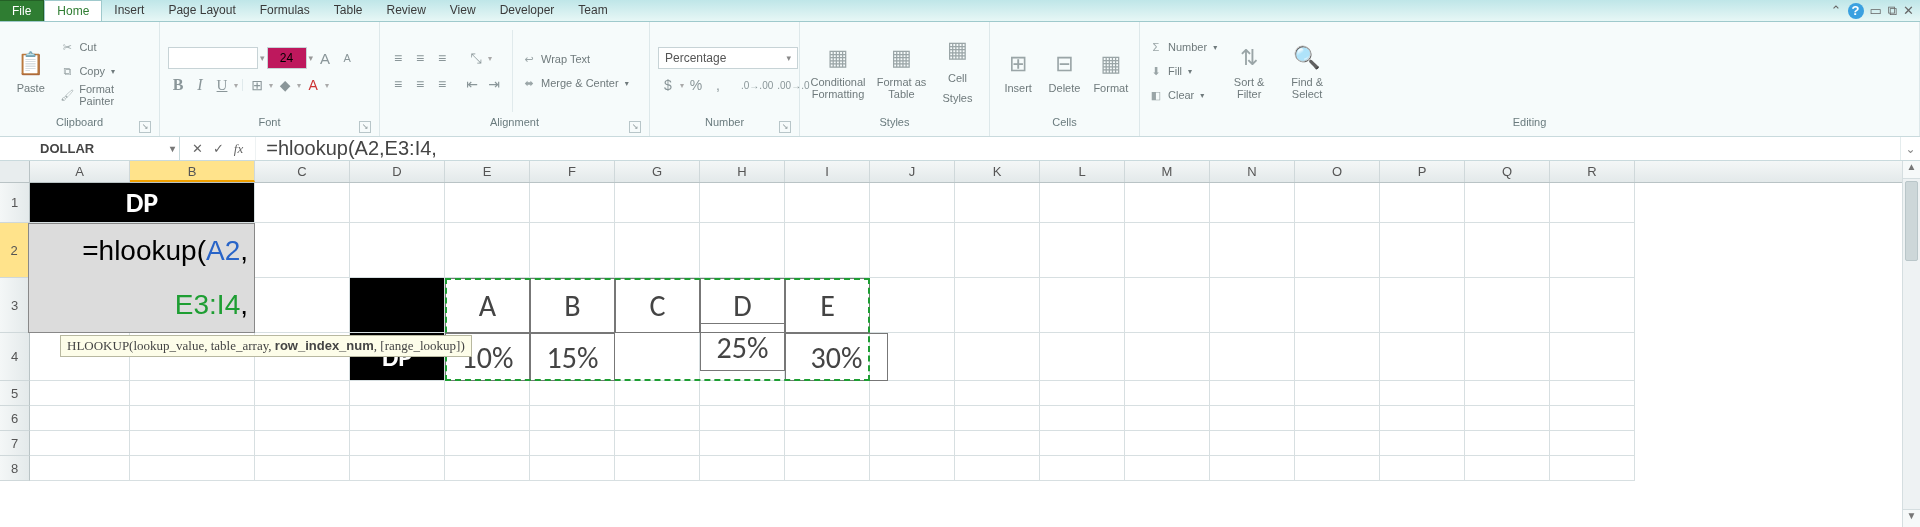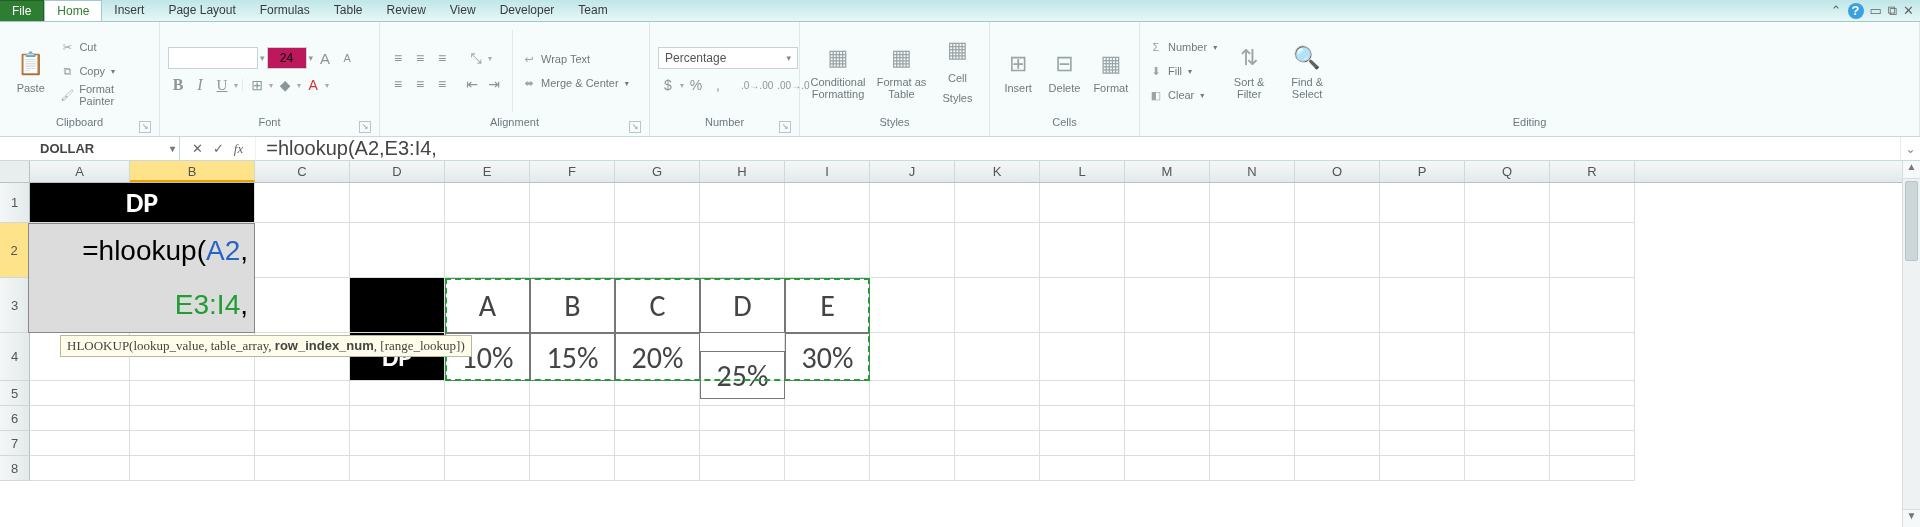--- a/index.html
+++ b/index.html
@@ -340,23 +340,22 @@
     <div class="cell blackcell" style="left:320px;top:95px;width:95px;height:55px"></div>
     <div class="cell bord" style="left:415px;top:95px;width:85px;height:55px">A</div>
     <div class="cell bord" style="left:500px;top:95px;width:85px;height:55px">B</div>
     <div class="cell bord" style="left:585px;top:95px;width:85px;height:55px">C</div>
     <div class="cell bord" style="left:670px;top:95px;width:85px;height:55px">D</div>
     <div class="cell bord" style="left:755px;top:95px;width:85px;height:55px">E</div>
 
     <div class="cell blackcell" style="left:320px;top:150px;width:95px;height:48px;font-size:26px">DP</div>
     <div class="cell bord" style="left:415px;top:150px;width:85px;height:48px">10%</div>
     <div class="cell bord" style="left:500px;top:150px;width:85px;height:48px">15%</div>
-    <div class="cell bord" style="left:585px;top:150px;width:85px;height:48px">20%</div>
-    <div class="cell bord" style="left:670px;top:168px;width:85px;height:48px">25%</div>
-    <div class="cell bord" style="left:755px;top:150px;width:85px;height:48px">30%</div>
+    <div class="cell bord" style="left:670px;top:140px;width:85px;height:48px">25%</div>
+    <div class="cell bord" style="left:755px;top:150px;width:103px;height:48px">30%</div>
 
     <div class="marquee" style="left:415px;top:95px;width:425px;height:103px"></div>
 
     <div class="tooltip" style="left:30px;top:152px">HLOOKUP(lookup_value, table_array, <b>row_index_num</b>, [range_lookup])</div>
   <div class="cell" style="left: 0px; top: 0px; width: 100px; height: 40px; z-index: -1;"></div>
       <div class="cell" style="left: 100px; top: 0px; width: 125px; height: 40px; z-index: -1;"></div>
       <div class="cell" style="left: 225px; top: 0px; width: 95px; height: 40px; z-index: -1;"></div>
       <div class="cell" style="left: 320px; top: 0px; width: 95px; height: 40px; z-index: -1;"></div>
       <div class="cell" style="left: 415px; top: 0px; width: 85px; height: 40px; z-index: -1;"></div>
       <div class="cell" style="left: 500px; top: 0px; width: 85px; height: 40px; z-index: -1;"></div>

